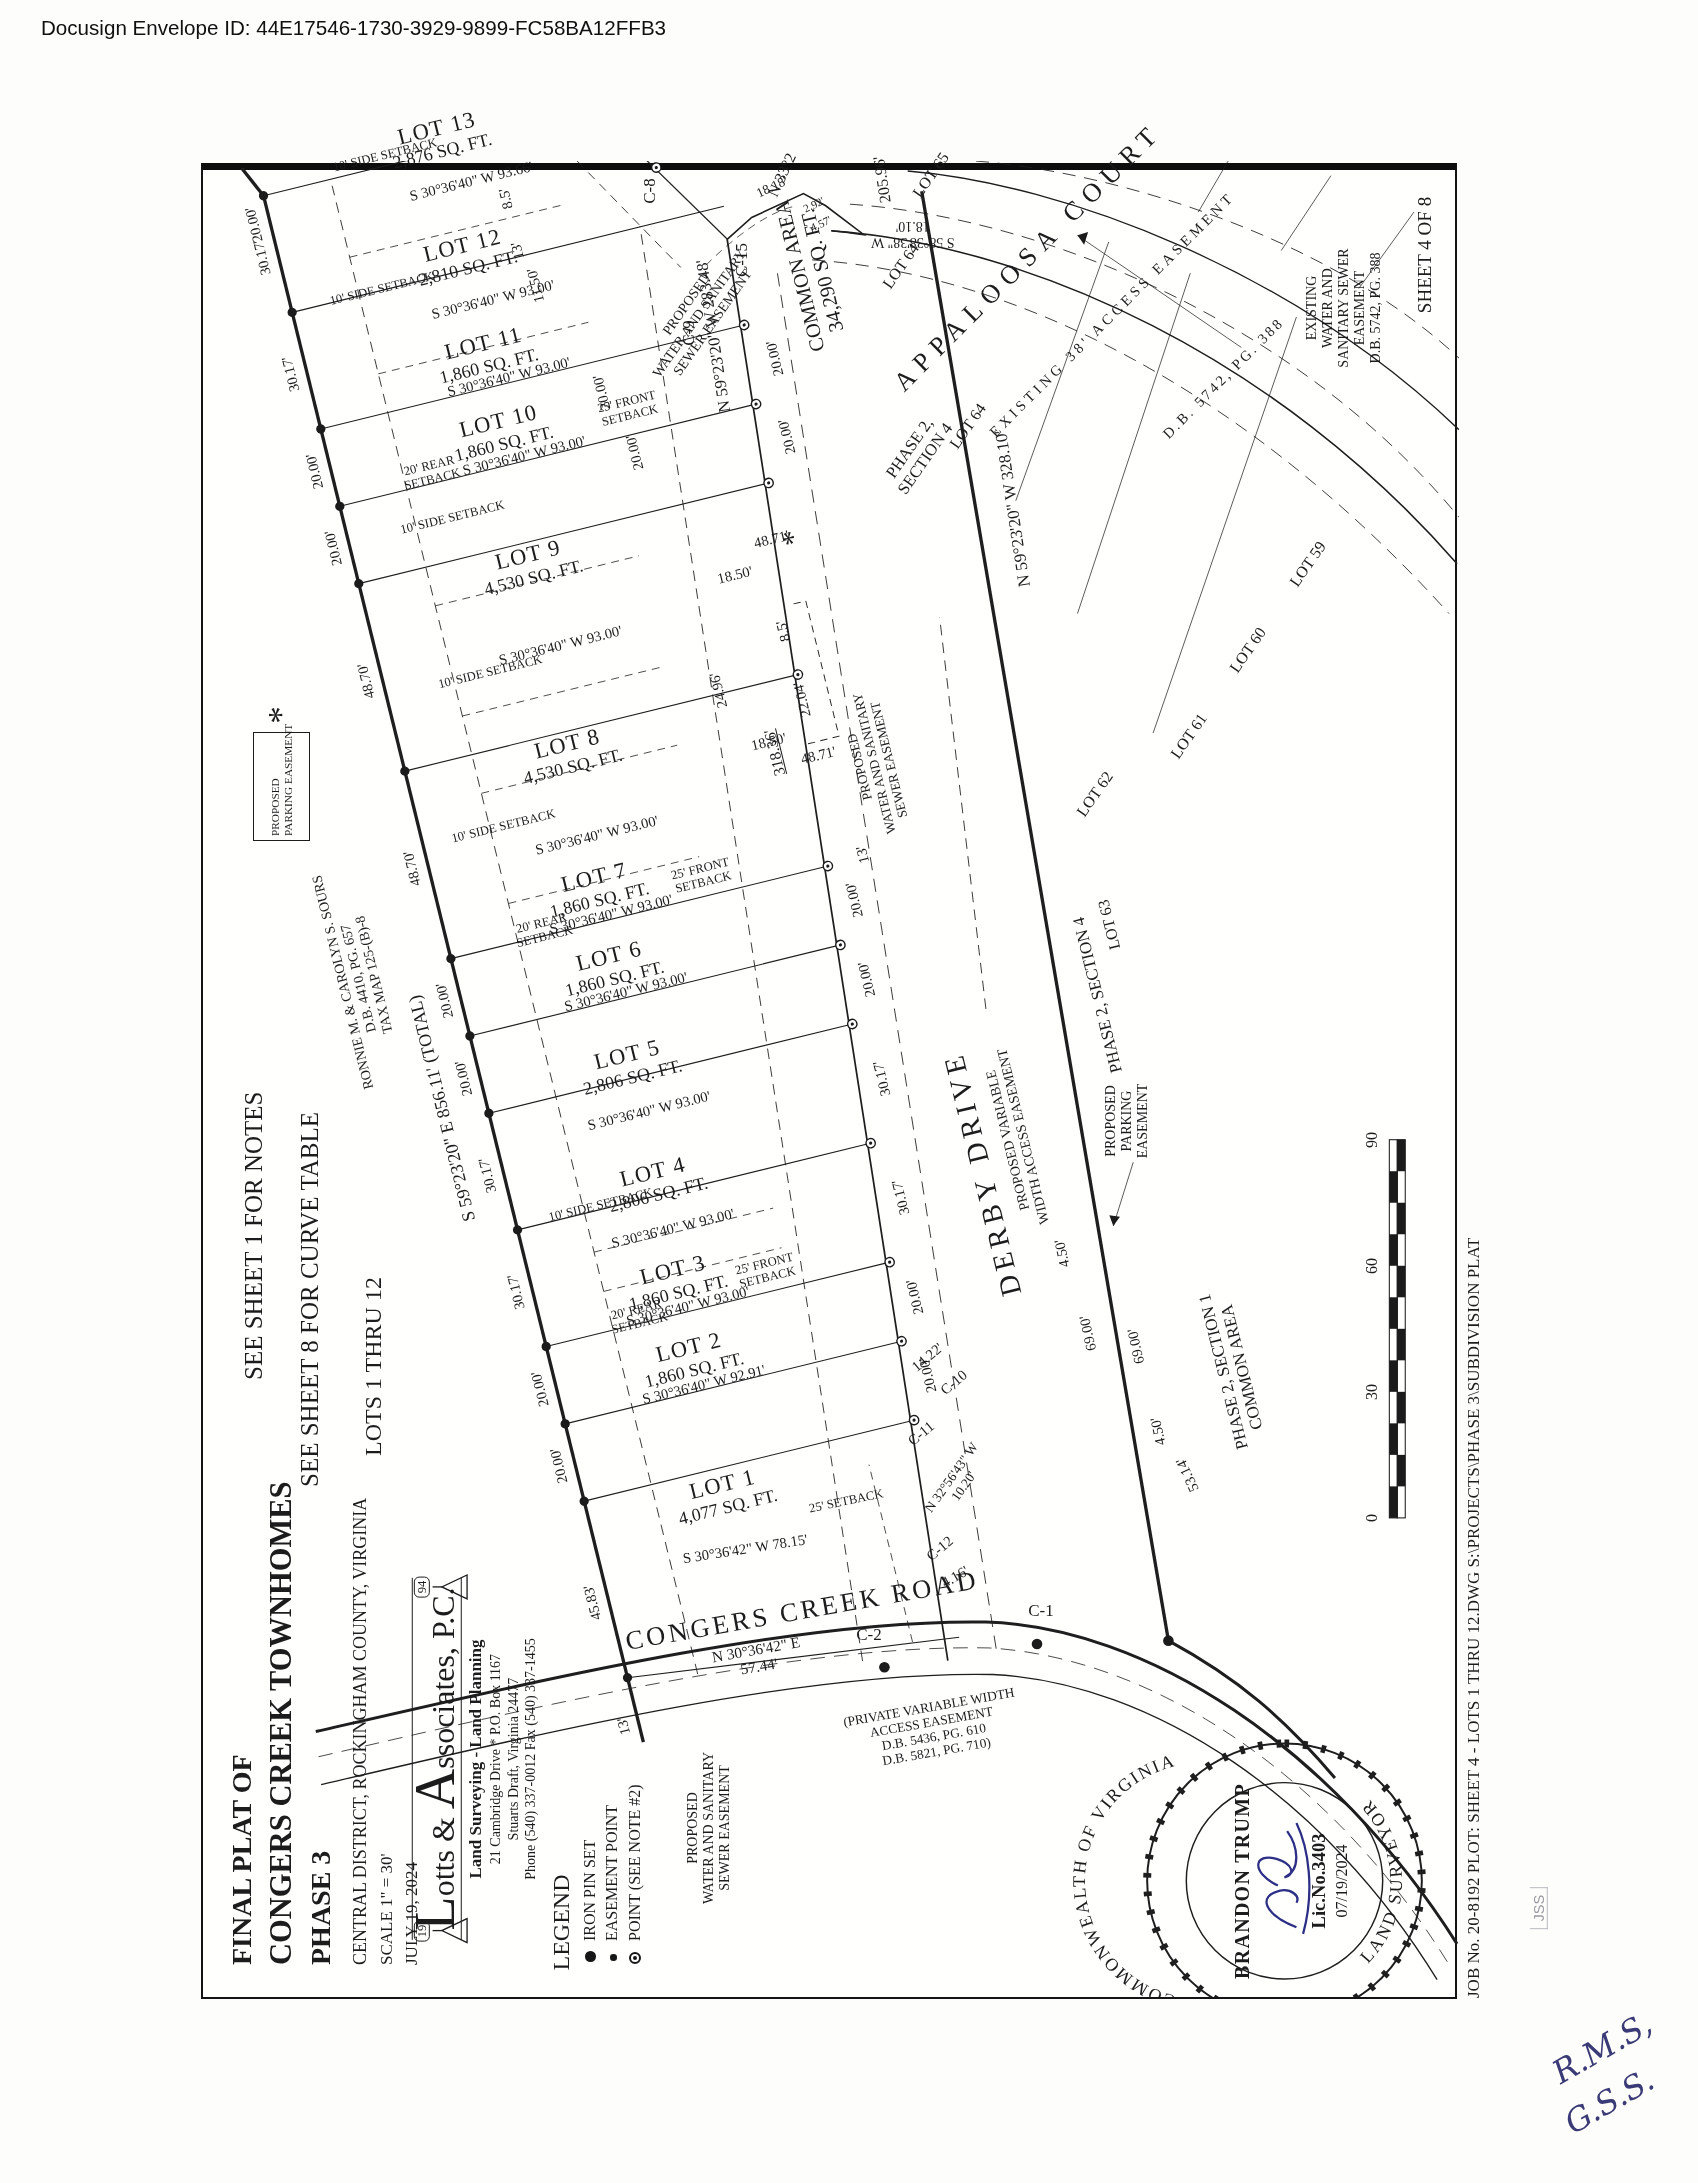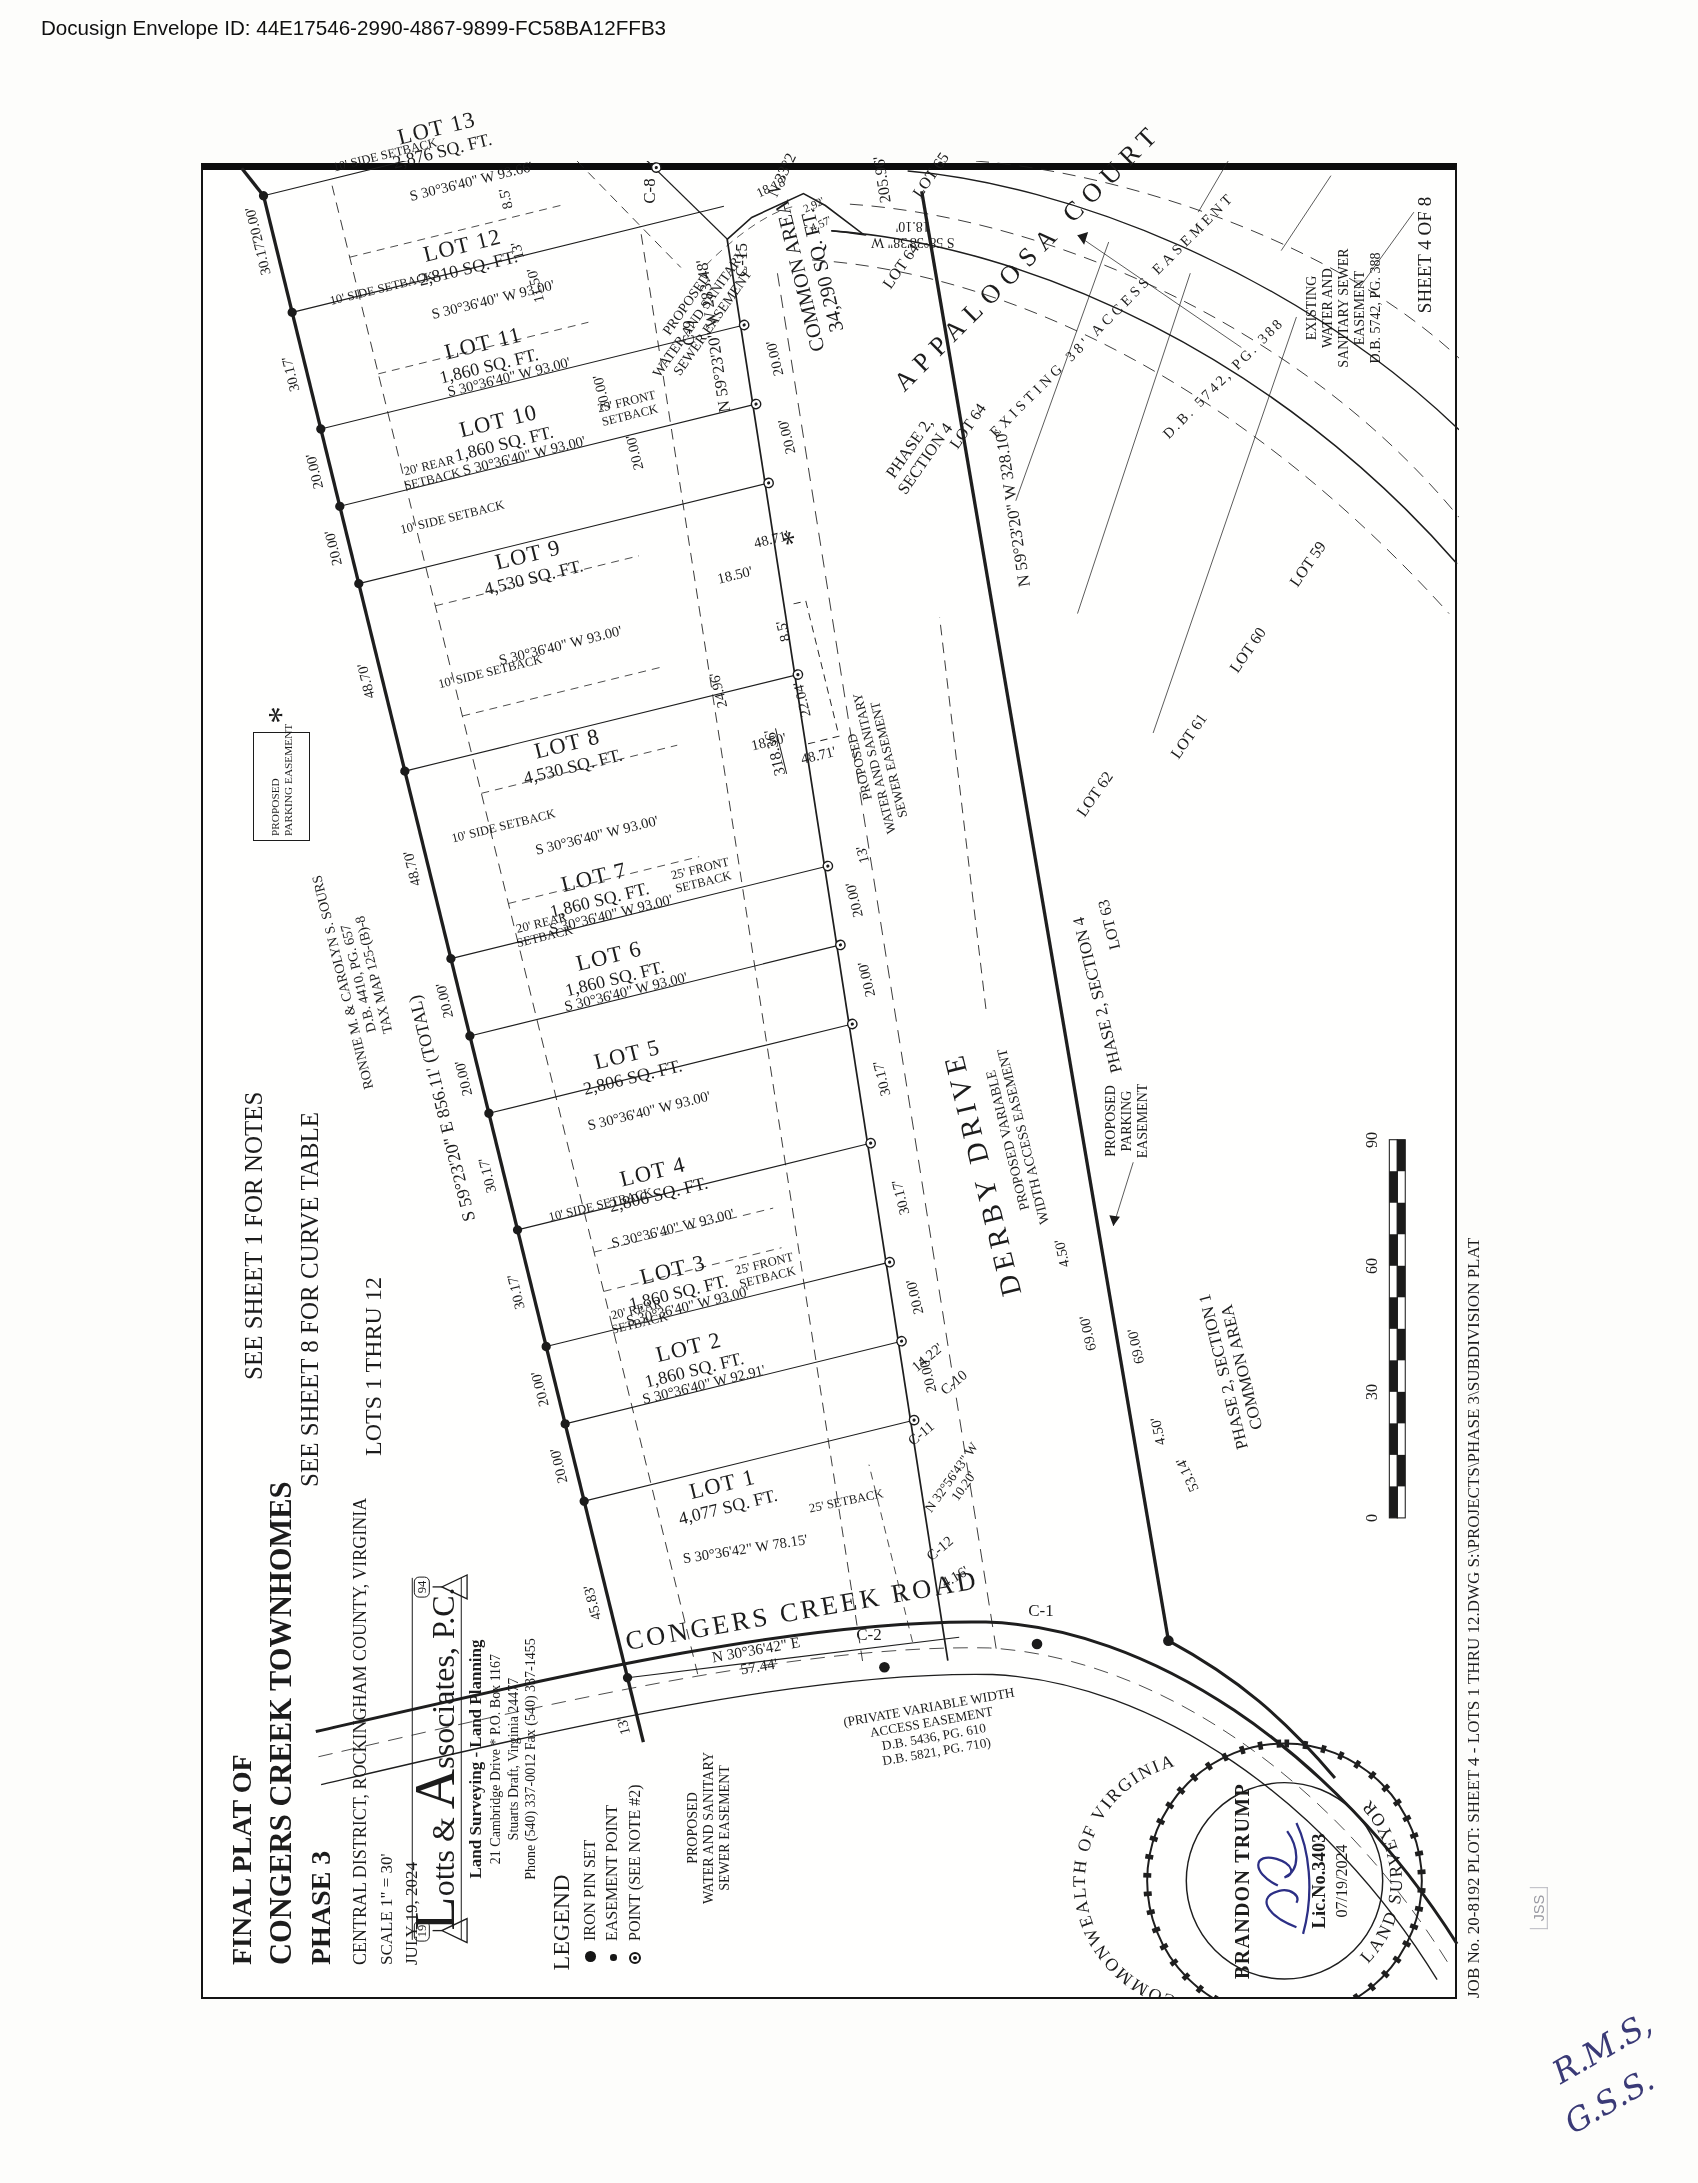--- a/index.html
+++ b/index.html
@@ -31,21 +31,21 @@
         display:flex;align-items:center;justify-content:space-between;padding:1.3px 4px;box-sizing:border-box;}
   .legsym{position:absolute;border-radius:50%;}
   .firmname{font-size:32px;}
   .firminit{font-size:56px;line-height:0.8;}
 </style>
 </head>
 <body>
 
 <div class="page">
 
-  <div class="docusign">Docusign Envelope ID: 44E17546-2990-4867-9899-FC58BA12FFB3</div>
+  <div class="docusign">Docusign Envelope ID: 44E17546-1730-3929-9899-FC58BA12FFB3</div>
 
   <div class="plat">
 
     <svg class="lines" width="1836" height="1256" viewBox="0 0 2767 1893">
       <g fill="none" stroke="#1e1e1e">
 
         <g transform="translate(452,647) rotate(-13.8)">
           <path d="M-70,0 H2330" stroke-width="5"></path>
           <path d="M2330,0 L2378,-22" stroke-width="5"></path>
           <path d="M30,0 L-30,500 M304,0 V510 M424,0 V519 M544,0 V530 M725,0 V546 M906,0 V561 M1026,0 V572 M1146,0 V582 M1437,0 V608 M1728,0 V633 M1848,0 V644 M1968,0 V654 M2149,0 V670 M2330,0 V520" stroke-width="1.7"></path>

